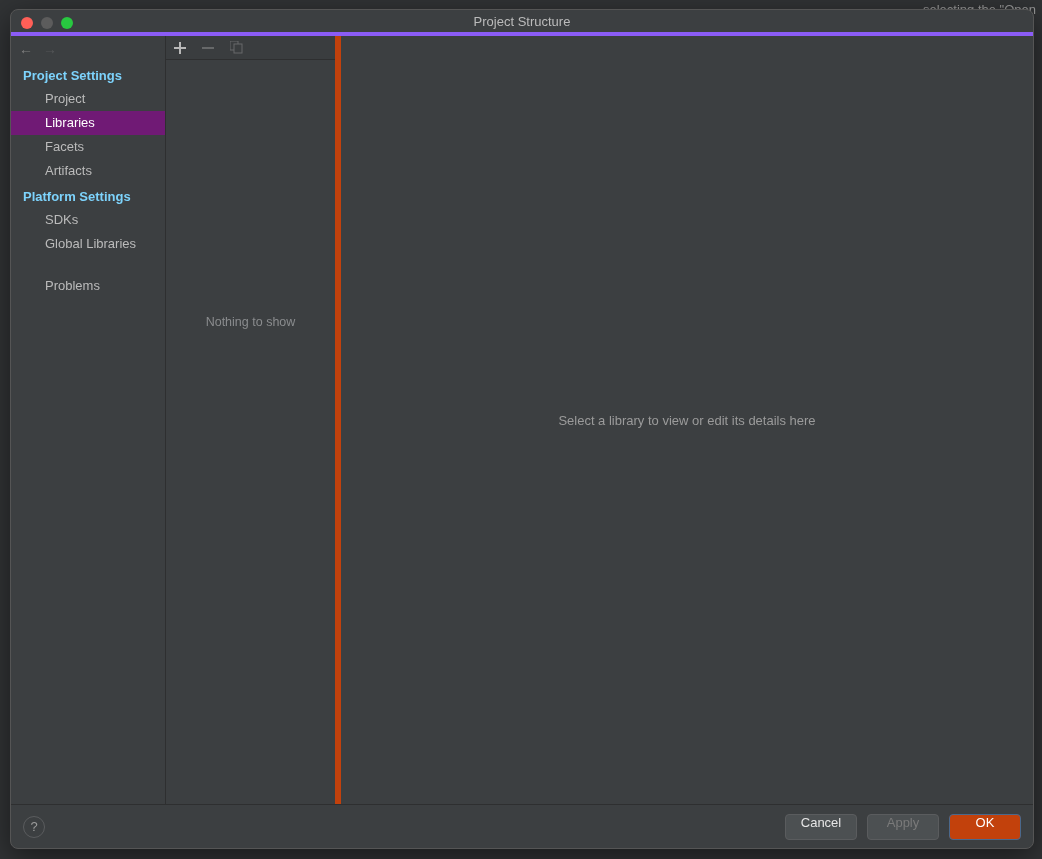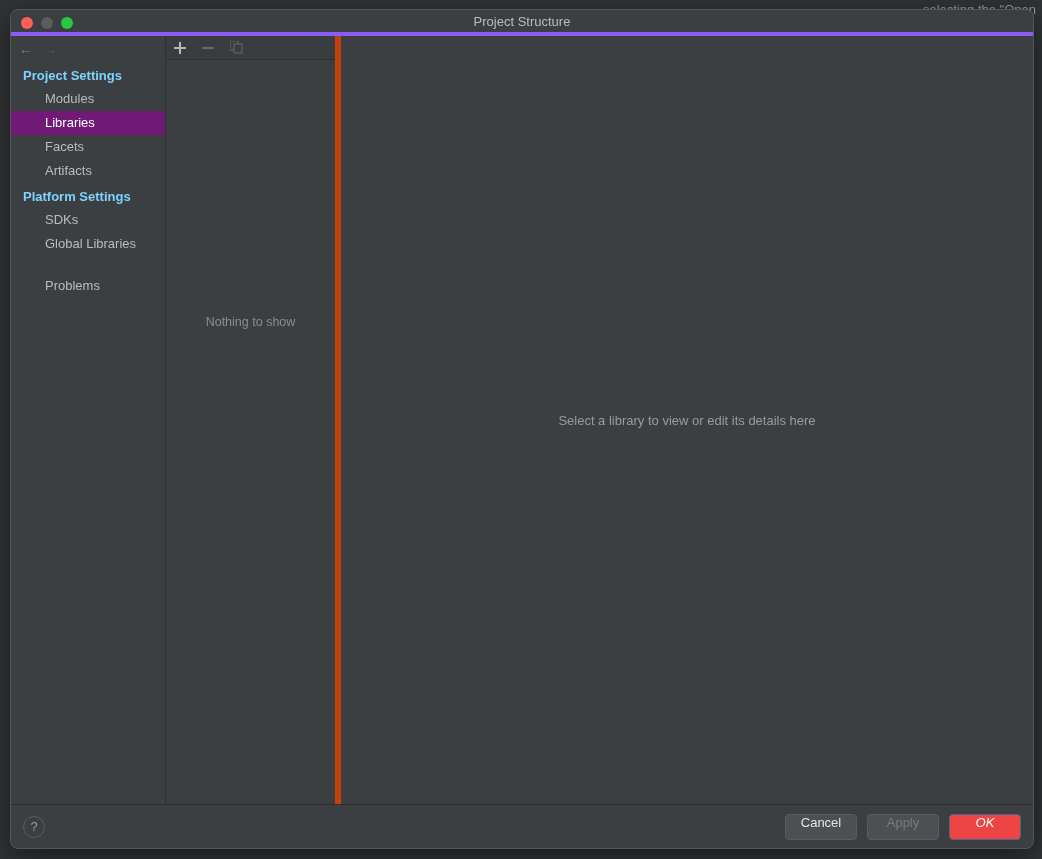--- a/index.html
+++ b/index.html
@@ -190,24 +190,23 @@
       background: #4c5052;
       color: #e6e6e6;
       border: 1px solid #5a5c5e;
       display: inline-flex;
       align-items: flex-start;
       justify-content: center;
       font-size: 13px;
     }
     .btn.disabled { color: #7a7a7a; }
     .btn.primary {
-      background: #ef4444;
+      background: #c2410c;
       border-color: #4a688c;
       color: #ffffff;
-      font-style: italic;
     }
   </style>
 </head>
 <body>
 
 <div class="editor-bg">
   <div class="bg-hint">selecting the "Open</div>
 </div>
 
 <div class="dialog">
@@ -223,21 +222,21 @@
 
   <div class="body">
 
     <div class="sidebar">
       <div class="sidebar-nav">
         <span class="nav-arrow">←</span>
         <span class="nav-arrow disabled">→</span>
       </div>
 
       <div class="cat-header">Project Settings</div>
-      <div class="nav-item"><span>Modules</span></div>
+      <div class="nav-item"><span>Project</span></div>
       <div class="nav-item selected"><span>Libraries</span></div>
       <div class="nav-item"><span>Facets</span></div>
       <div class="nav-item"><span>Artifacts</span></div>
 
       <div class="cat-header second">Platform Settings</div>
       <div class="nav-item"><span>SDKs</span></div>
       <div class="nav-item"><span>Global Libraries</span></div>
 
       <div class="nav-item gap-top"><span>Problems</span></div>
     </div>

